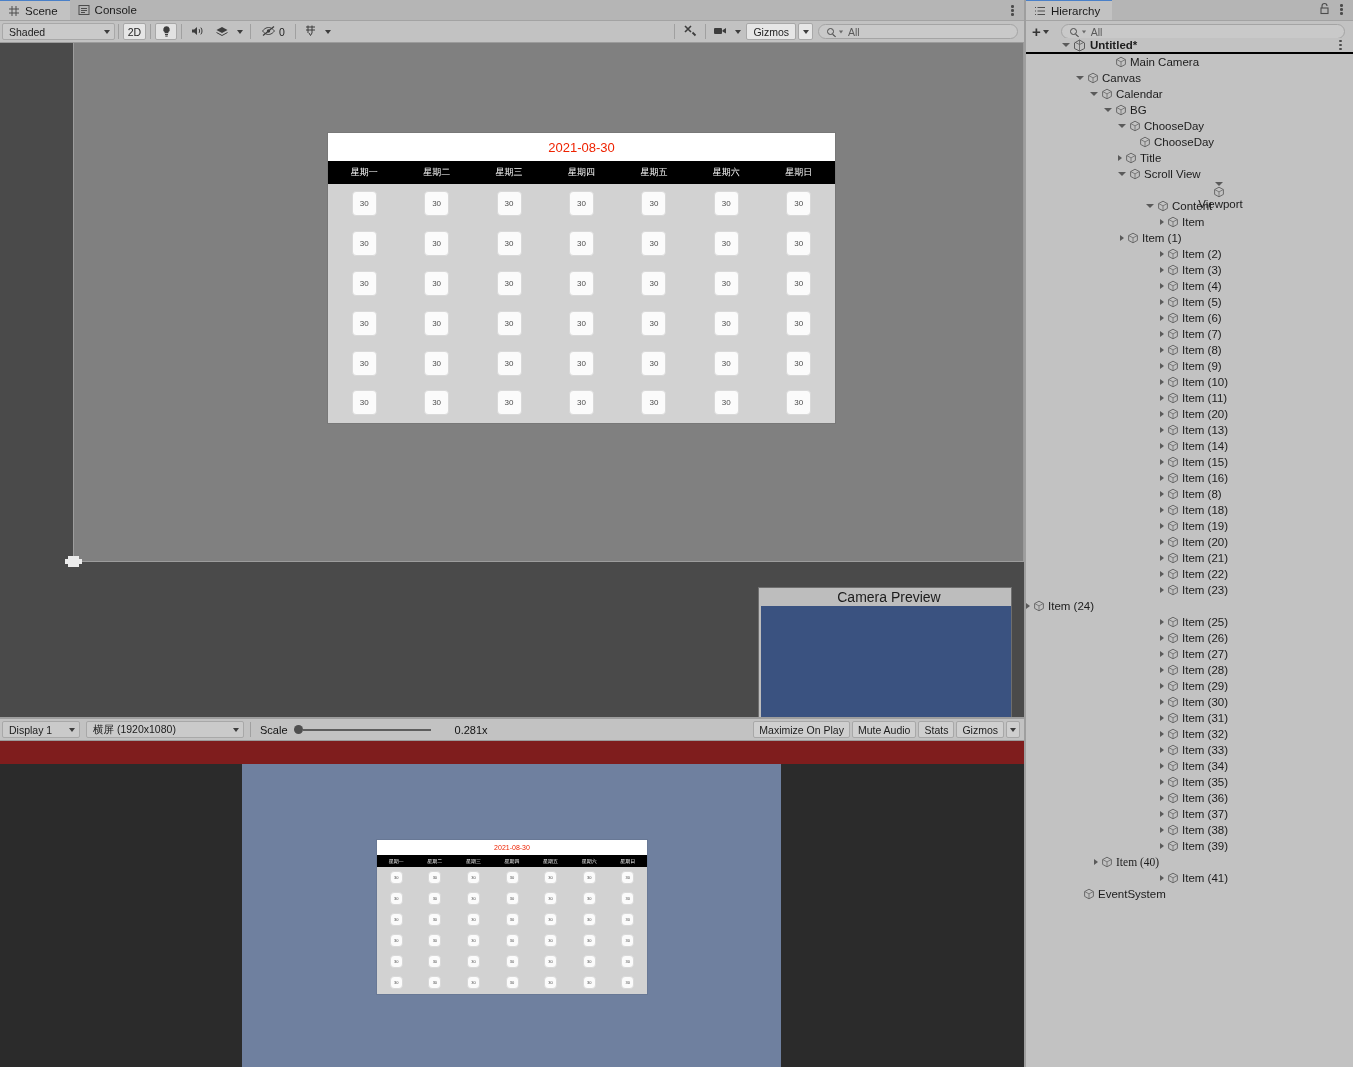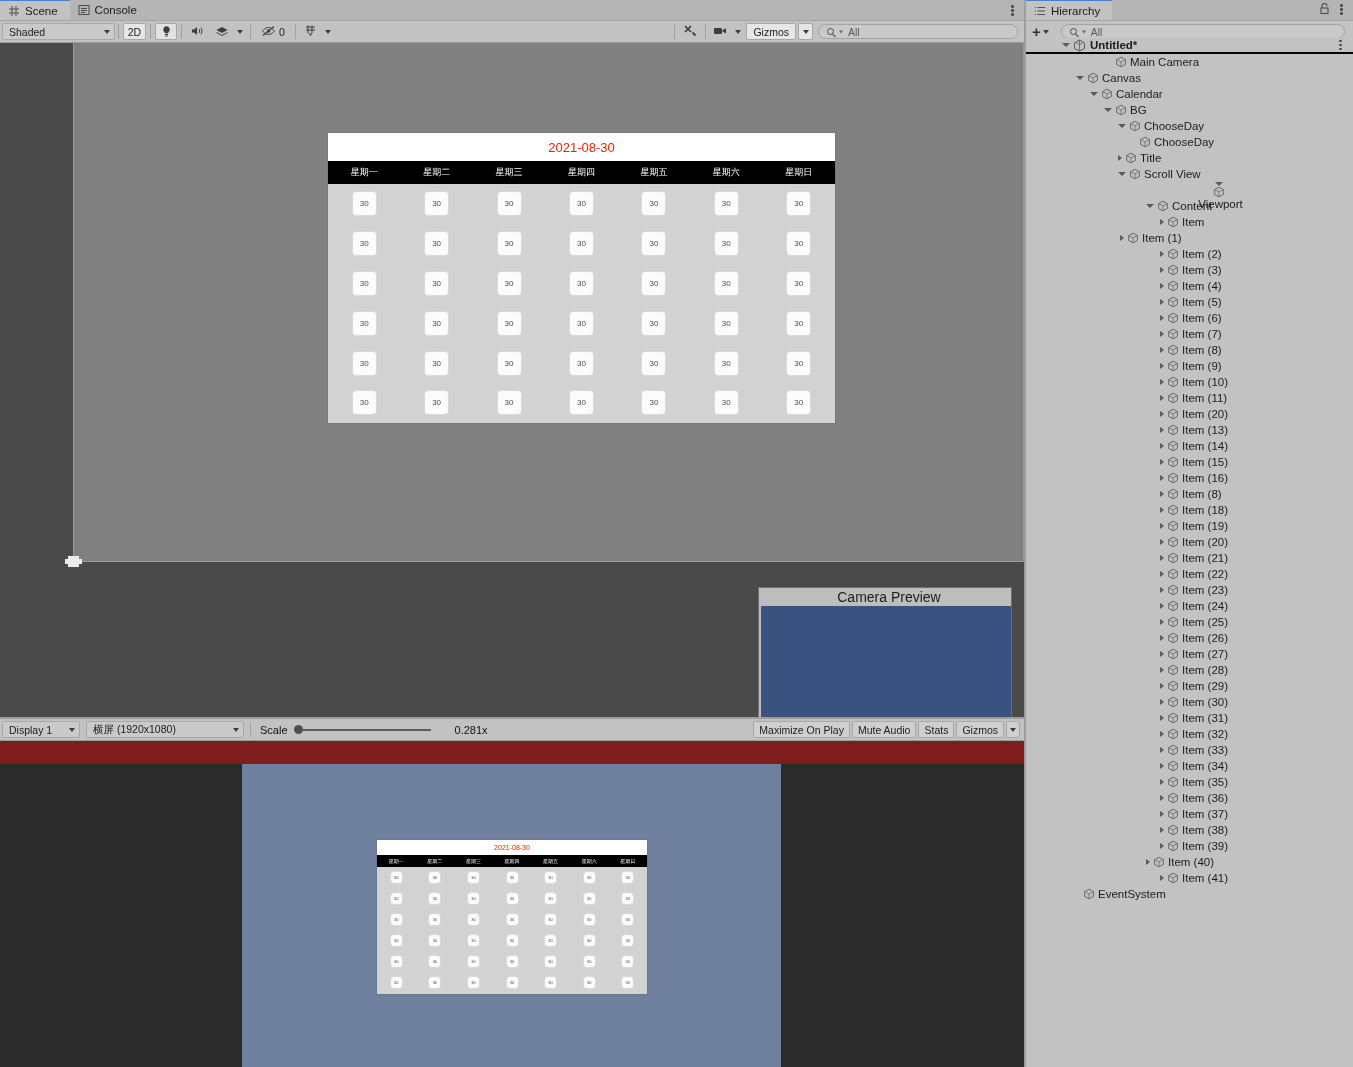--- a/index.html
+++ b/index.html
@@ -969,21 +969,21 @@
             <span>Item (22)</span>
           </div>
           <div class="hrow" style="padding-left: 134px;">
             <span class="tri"></span>
             <span class="cube"><svg width="12" height="12" viewBox="0 0 12 12">
                 <path d="M6 1.2 10.4 3.6v4.8L6 10.8 1.6 8.4V3.6z" fill="none" stroke="#6a6a6a" stroke-width="1"></path>
                 <path d="M6 5.9 1.7 3.5M6 5.9l4.3-2.4M6 5.9v4.8" fill="none" stroke="#6a6a6a" stroke-width=".8"></path>
               </svg></span>
             <span>Item (23)</span>
           </div>
-          <div class="hrow" style="padding-left: 134px;">
+          <div class="hrow" style="">
             <span class="tri"></span>
             <span class="cube"><svg width="12" height="12" viewBox="0 0 12 12">
                 <path d="M6 1.2 10.4 3.6v4.8L6 10.8 1.6 8.4V3.6z" fill="none" stroke="#6a6a6a" stroke-width="1"></path>
                 <path d="M6 5.9 1.7 3.5M6 5.9l4.3-2.4M6 5.9v4.8" fill="none" stroke="#6a6a6a" stroke-width=".8"></path>
               </svg></span>
             <span>Item (24)</span>
           </div>
           <div class="hrow" style="padding-left: 134px;">
             <span class="tri"></span>
             <span class="cube"><svg width="12" height="12" viewBox="0 0 12 12">
@@ -1097,21 +1097,21 @@
             <span>Item (38)</span>
           </div>
           <div class="hrow" style="padding-left: 134px;">
             <span class="tri"></span>
             <span class="cube"><svg width="12" height="12" viewBox="0 0 12 12">
                 <path d="M6 1.2 10.4 3.6v4.8L6 10.8 1.6 8.4V3.6z" fill="none" stroke="#6a6a6a" stroke-width="1"></path>
                 <path d="M6 5.9 1.7 3.5M6 5.9l4.3-2.4M6 5.9v4.8" fill="none" stroke="#6a6a6a" stroke-width=".8"></path>
               </svg></span>
             <span>Item (39)</span>
           </div>
-          <div class="hrow" style="padding-left: 120px;">
+          <div class="hrow" style="padding-left: 68px; font-family: Liberation Serif, serif;">
             <span class="tri"></span>
             <span class="cube"><svg width="12" height="12" viewBox="0 0 12 12">
                 <path d="M6 1.2 10.4 3.6v4.8L6 10.8 1.6 8.4V3.6z" fill="none" stroke="#6a6a6a" stroke-width="1"></path>
                 <path d="M6 5.9 1.7 3.5M6 5.9l4.3-2.4M6 5.9v4.8" fill="none" stroke="#6a6a6a" stroke-width=".8"></path>
               </svg></span>
             <span>Item (40)</span>
           </div>
           <div class="hrow" style="padding-left: 134px;">
             <span class="tri"></span>
             <span class="cube"><svg width="12" height="12" viewBox="0 0 12 12">

